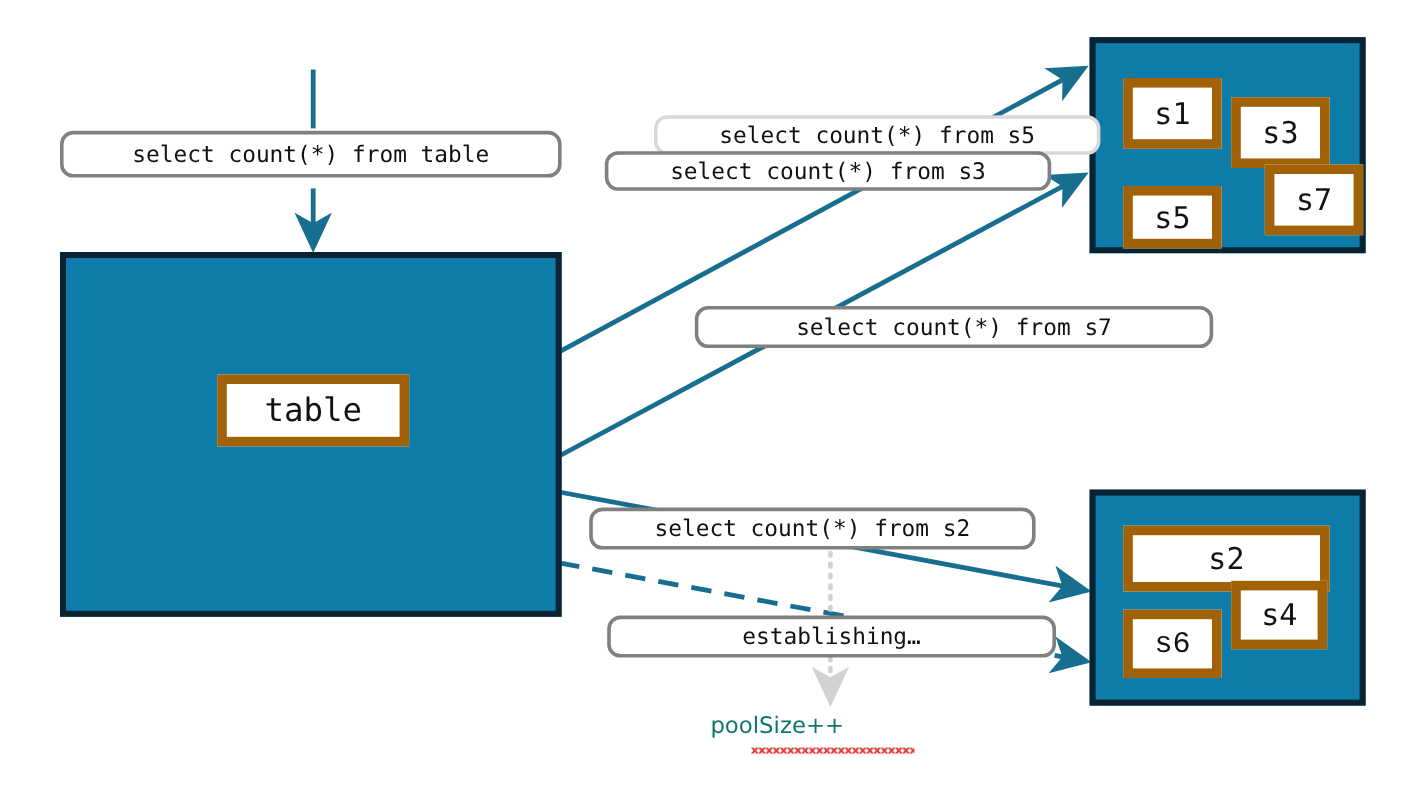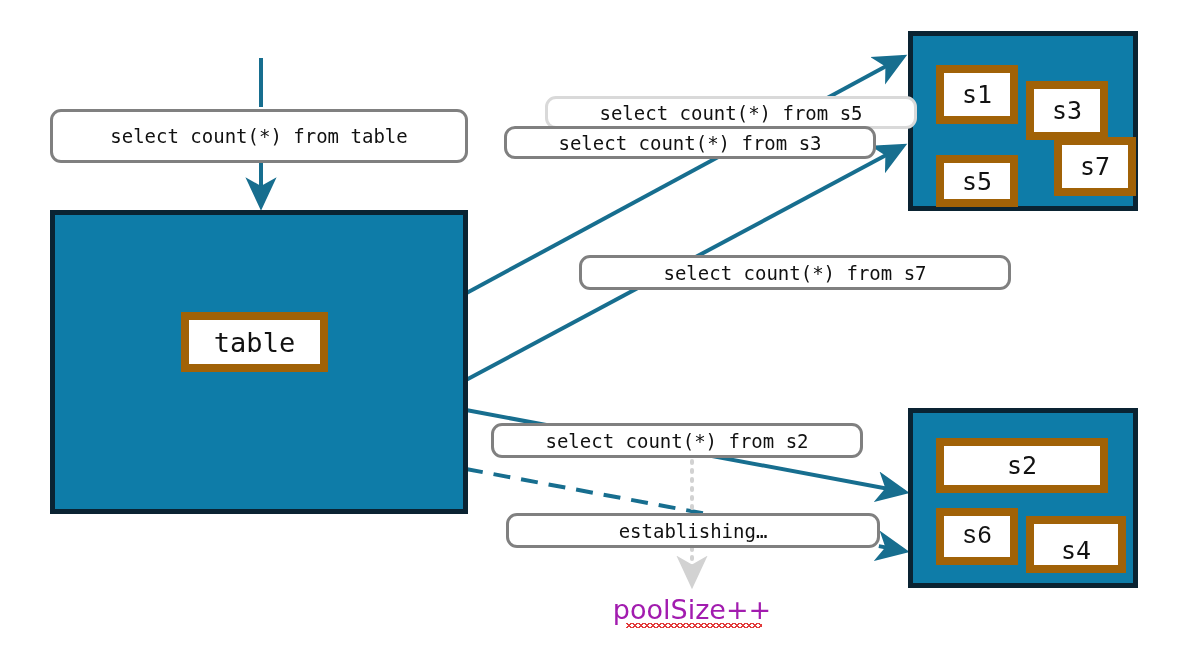--- a/index.html
+++ b/index.html
@@ -60,25 +60,24 @@
     font-size: 19px;
     font-family: "DejaVu Sans Mono", "Liberation Mono", monospace;
     white-space: nowrap;
     letter-spacing: 0px;
   }
   .qlabel.faint { border-color: #D9D9D9; margin-left: 41px; }
 
   
   .annot {
     position: absolute;
-    color: #a21caf;
-    font-size: 27px;
+    color: #0f766e;
+    font-size: 19px;
     font-family: "DejaVu Sans", "Liberation Sans", sans-serif;
     white-space: nowrap;
-    text-align: center;
   }
   .squiggle {
     position: absolute;
     height: 5px;
     background-repeat: repeat-x;
     background-size: 6px 5px;
     background-image:
       linear-gradient(45deg, transparent 40%, #E23B3B 40%, #E23B3B 60%, transparent 60%),
       linear-gradient(-45deg, transparent 40%, #E23B3B 40%, #E23B3B 60%, transparent 60%);
   }
@@ -120,21 +119,21 @@
     </g>
 
     <g>
       <line x1="692" y1="452" x2="692" y2="512" stroke="#D2D2D2" stroke-width="4" stroke-dasharray="2 7" stroke-linecap="round"></line>
       <line x1="692" y1="548" x2="692" y2="582" stroke="#D2D2D2" stroke-width="4" stroke-dasharray="2 7" stroke-linecap="round" marker-end="url(#arrowGray)"></line>
     </g>
   </svg>
 
   <div class="node-box" style="left:50px; top:210px; width:418px; height:304px;">
   </div>
-  <div class="cell table-cell" style="left:181px; top:312px; width:147px; height:60px;text-align:right;">
+  <div class="cell table-cell" style="left:181px; top:312px; width:160px; height:60px;text-align:right;">
     <span>table</span>
   </div>
 
   <div class="node-box" style="left:908px; top:31px; width:230px; height:180px;">
   </div>
   <div class="cell small" style="left:936px; top:65px; width:82px; height:59px;">
     <span>s1</span>
   </div>
   <div class="cell small" style="left:1026px; top:65px; width:82px; height:59px;margin-top:16px;">
     <span>s3</span>
@@ -147,25 +146,25 @@
   </div>
 
   <div class="node-box" style="left:908px; top:408px; width:230px; height:180px;">
   </div>
   <div class="cell small" style="left:936px; top:438px; width:172px; height:55px;text-align:right;">
     <span>s2</span>
   </div>
   <div class="cell small" style="left:936px; top:508px; width:82px; height:57px;font-family:Liberation Mono, monospace;">
     <span>s6</span>
   </div>
-  <div class="cell small" style="left:1026px; top:516px; width:100px; height:57px;align-items:flex-end;">
+  <div class="cell small" style="left:1026px; top:484px; width:80px; height:57px;">
     <span>s4</span>
   </div>
 
-  <div class="qlabel" style="left:50px; top:109px; width:418px; height:54px;">
+  <div class="qlabel" style="left:50px; top:109px; width:418px; height:39px;">
     <span>select count(*) from table</span>
   </div>
 
   <div class="qlabel faint" style="left:504px; top:96px; width:372px; height:33px;">
     <span>select count(*) from s5</span>
   </div>
 
   <div class="qlabel" style="left:504px; top:126px; width:372px; height:33px;">
     <span>select count(*) from s3</span>
   </div>

